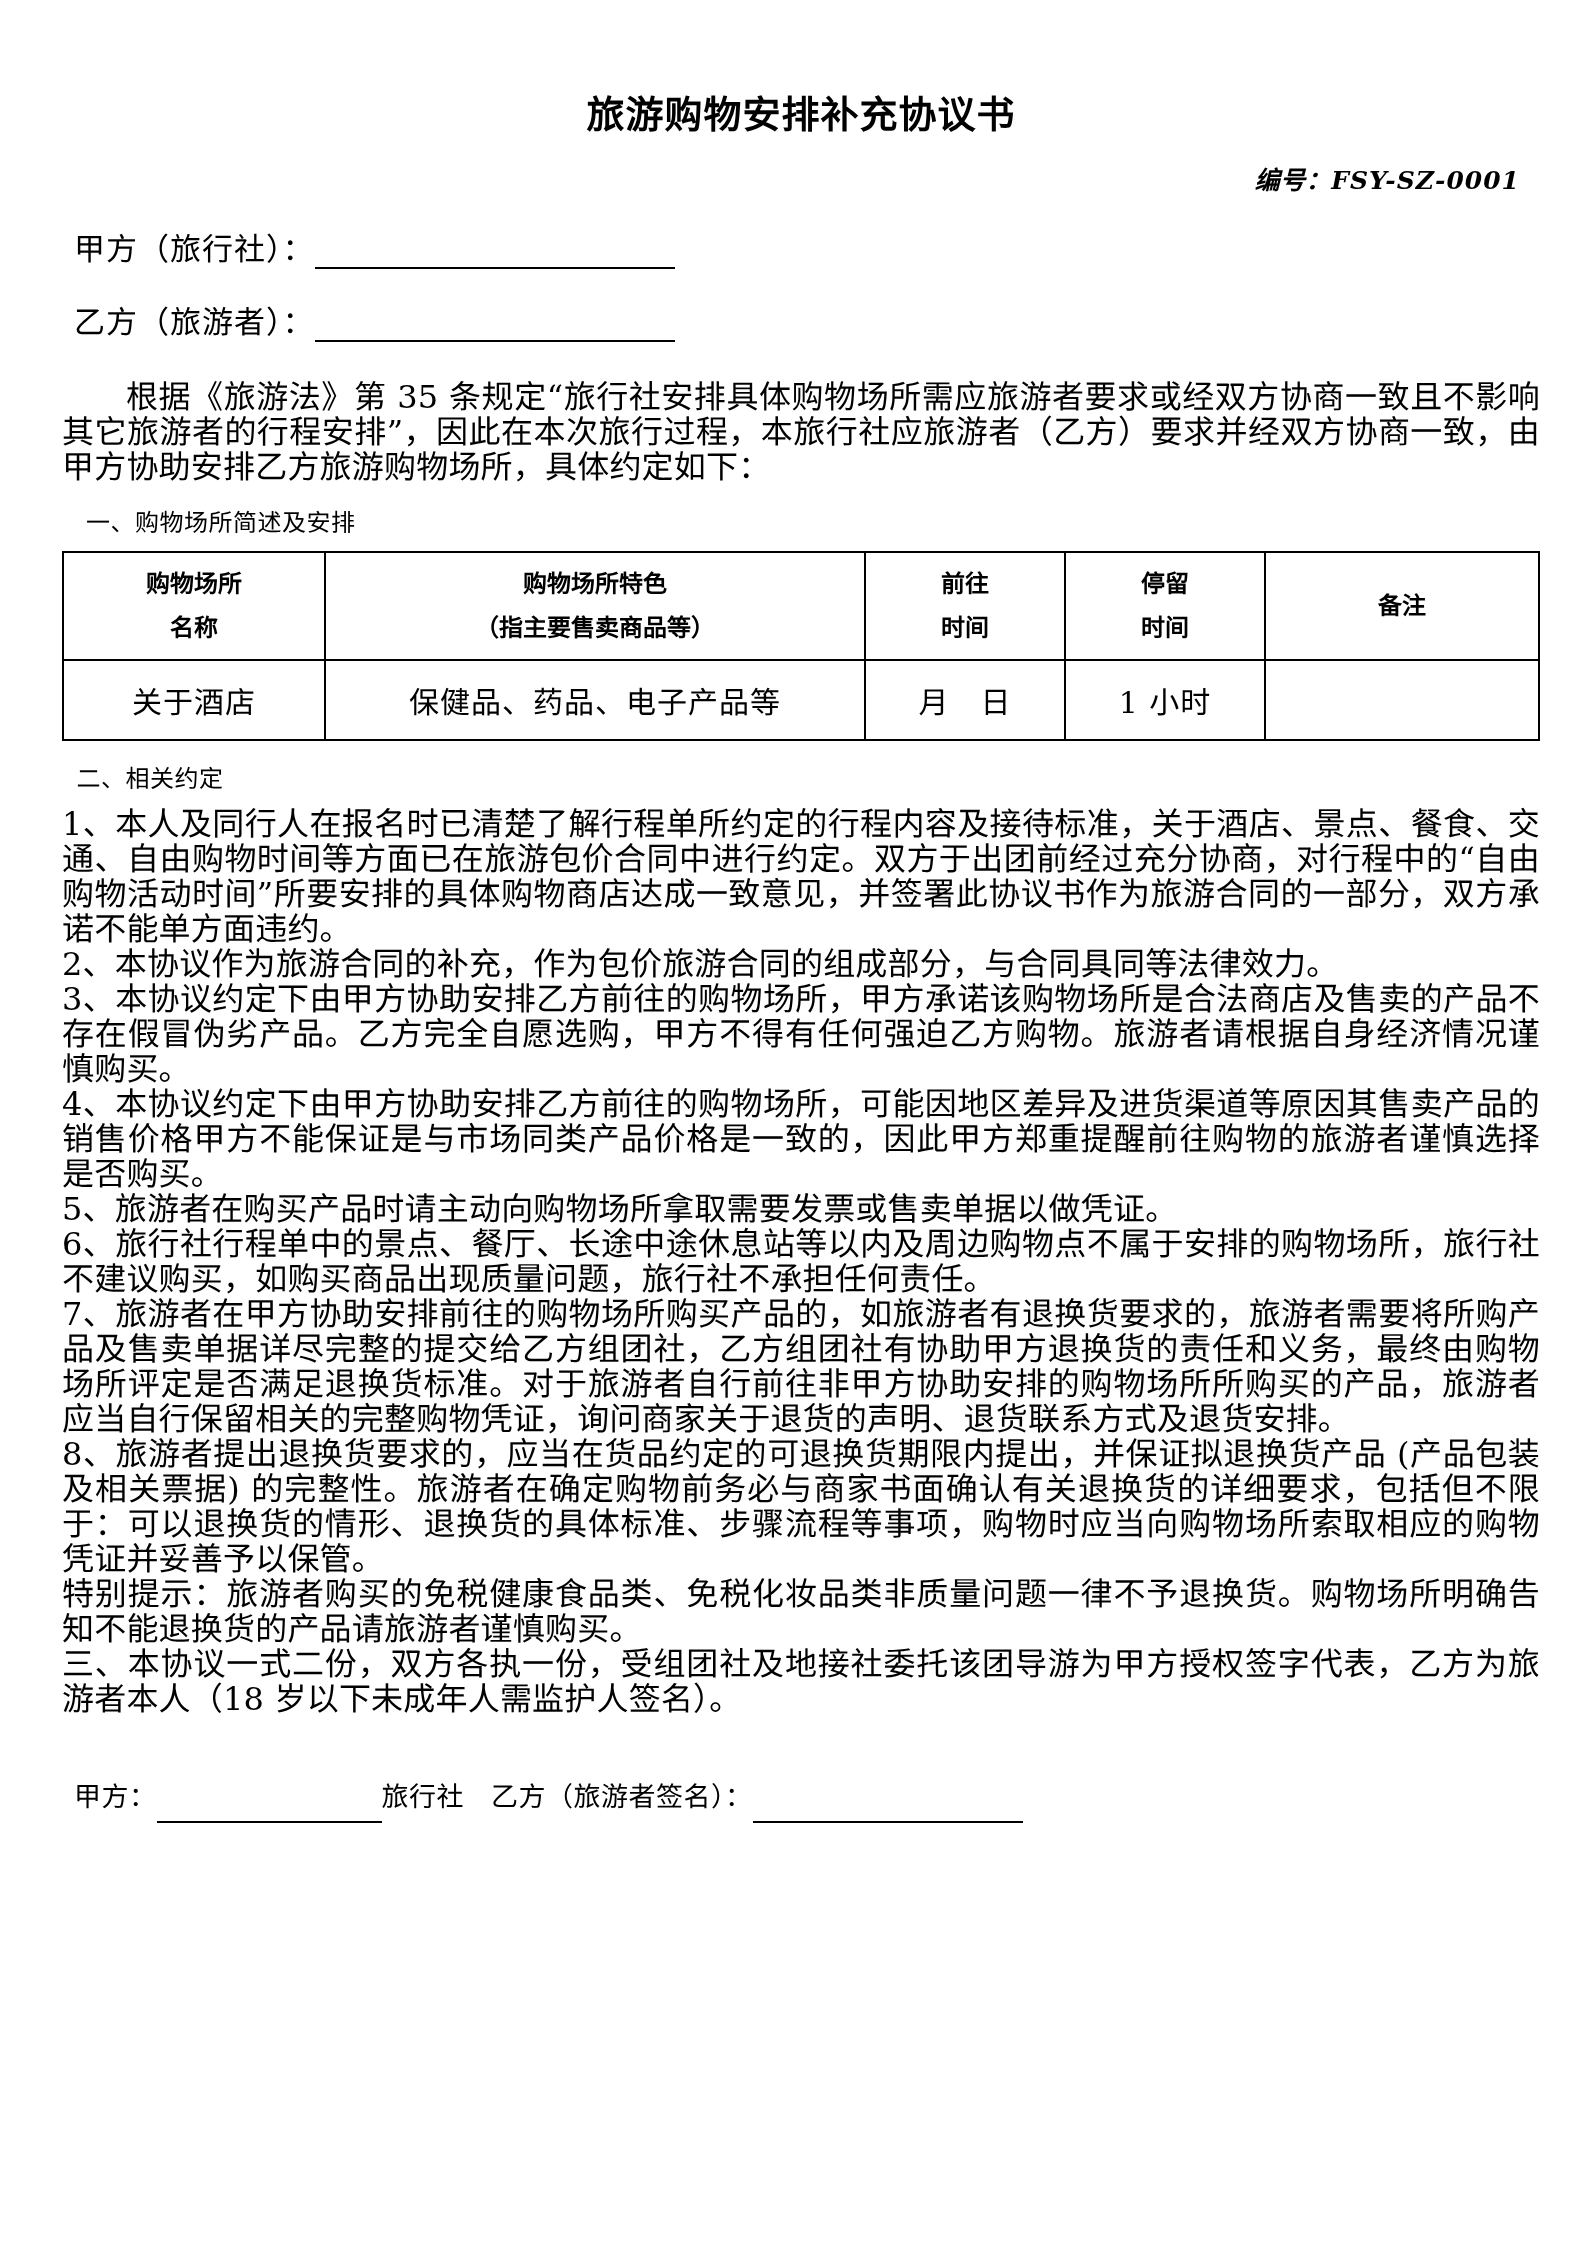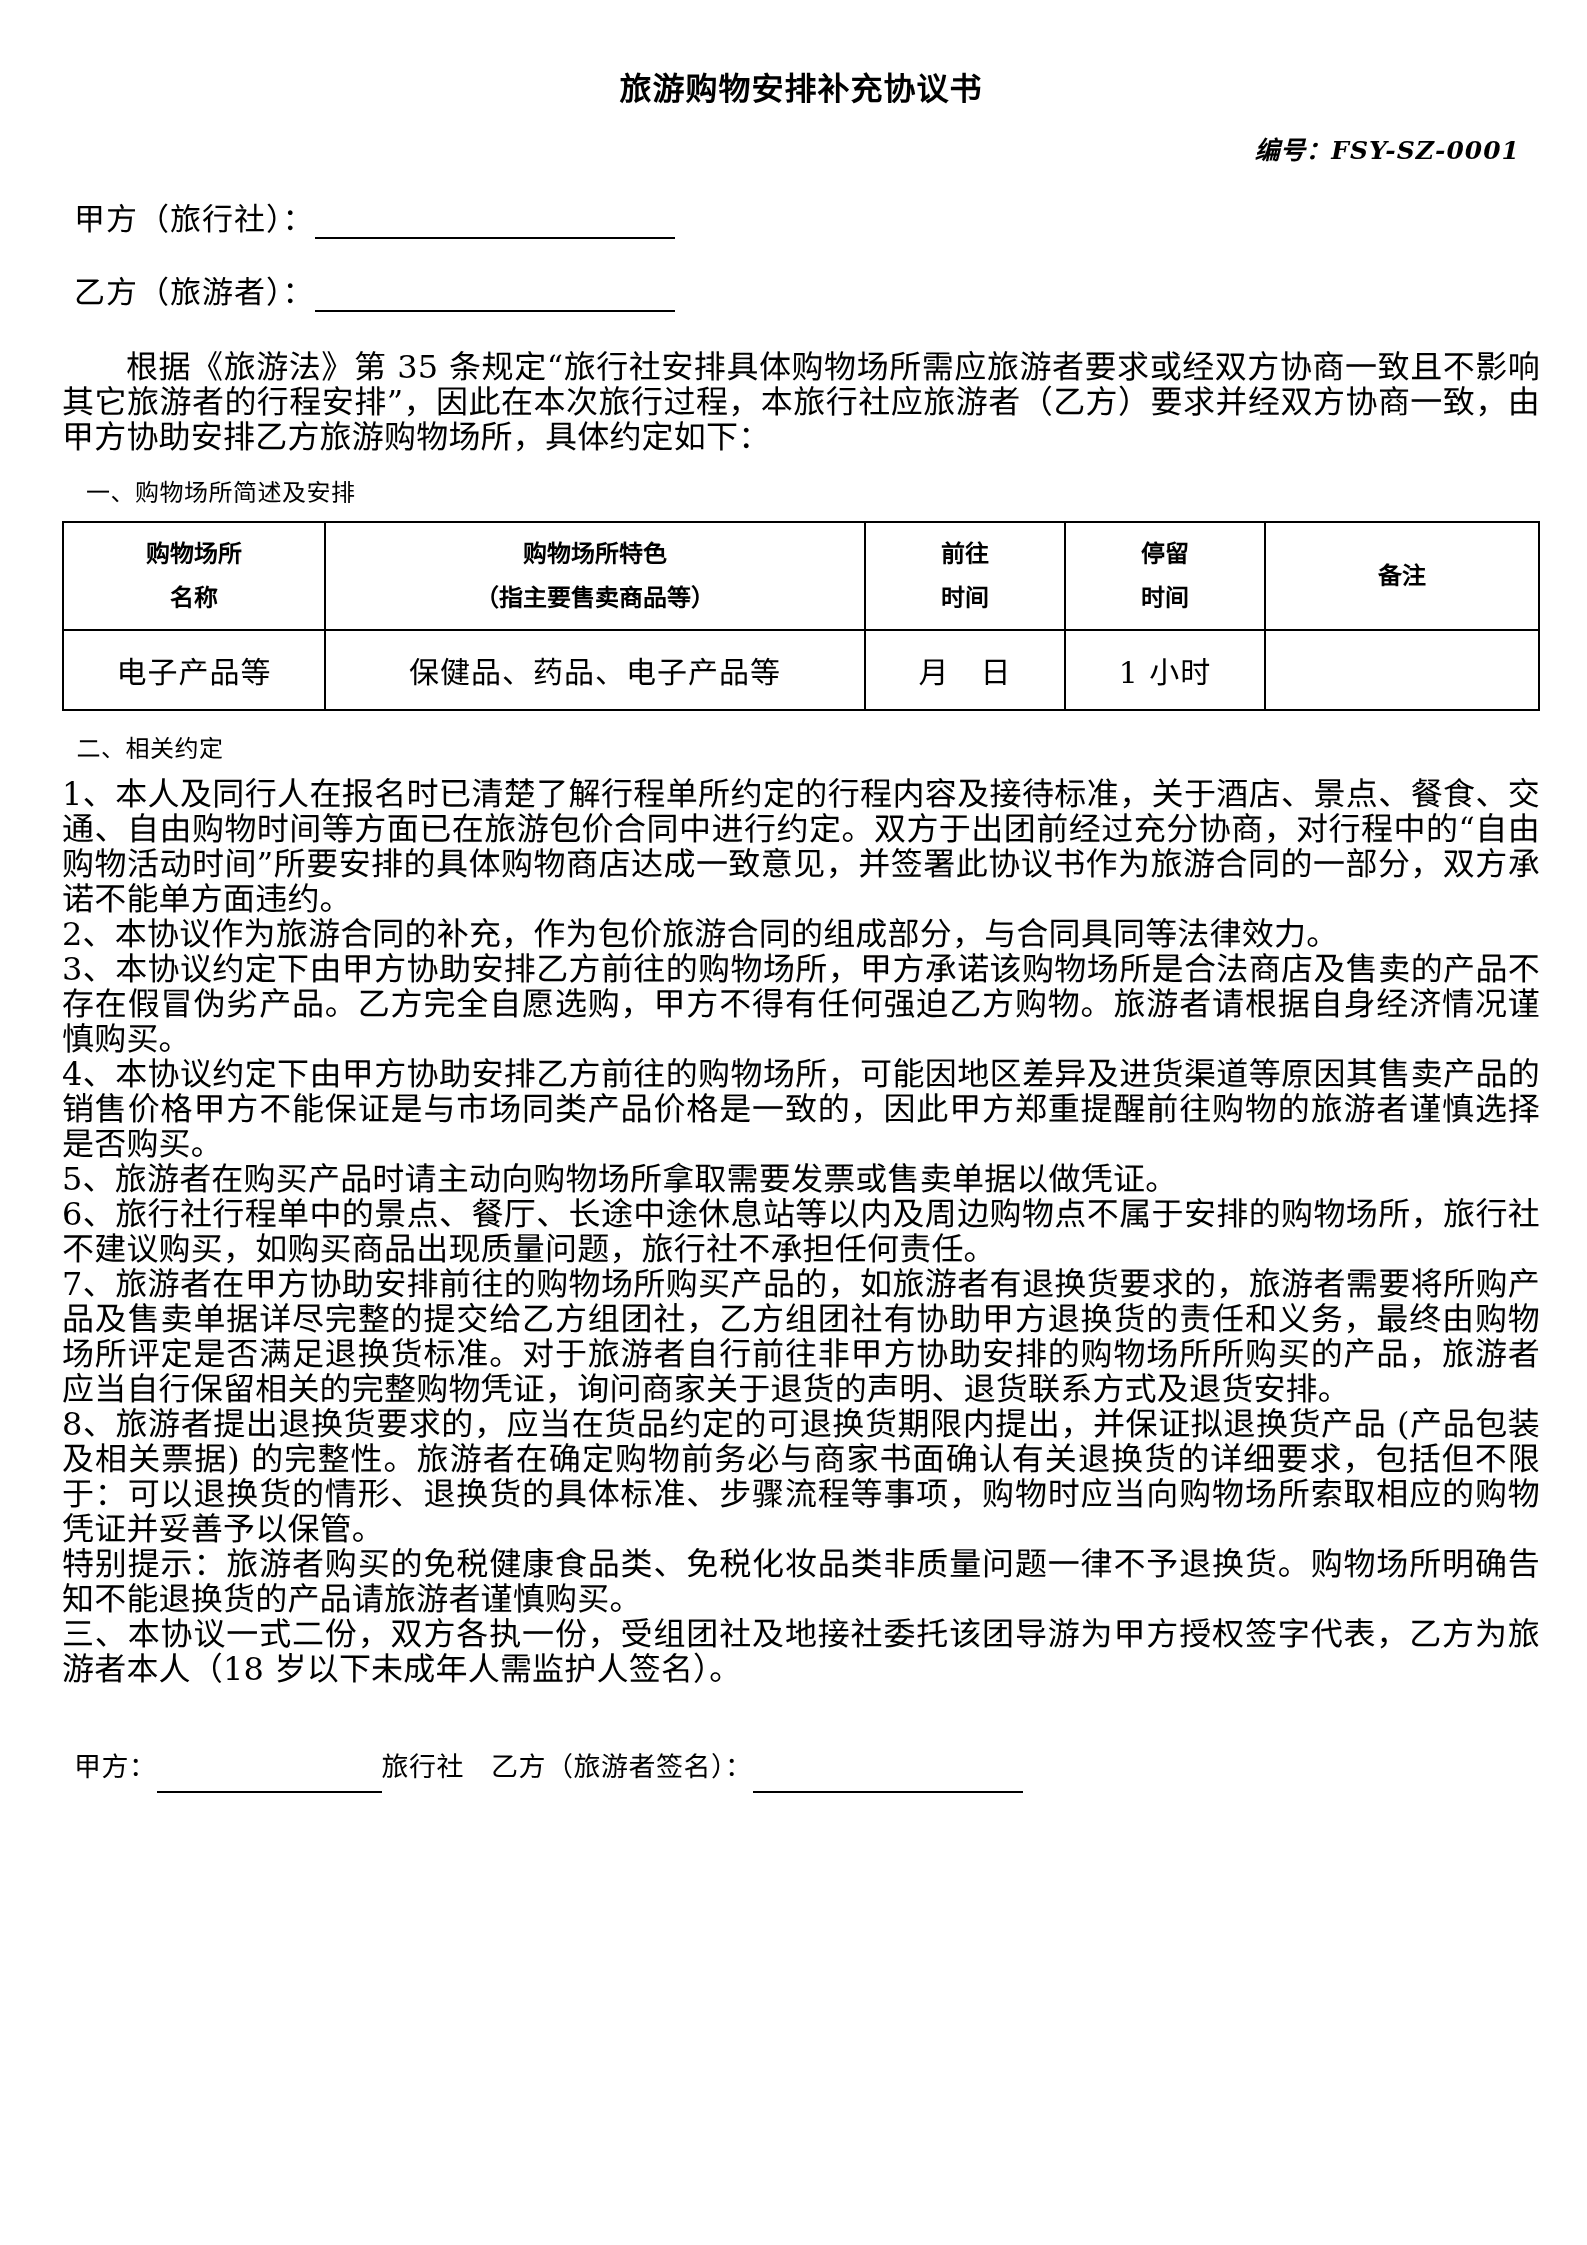--- a/index.html
+++ b/index.html
@@ -25,24 +25,24 @@
   .inner {
     position: absolute;
     left: 62px;
     top: 0;
     width: 1478px;
   }
 
   
   .doc-title {
     text-align: center;
-    font-size: 32px;
+    font-size: 38px;
     font-weight: bold;
     letter-spacing: 1px;
-    margin-top: 70px;
+    margin-top: 92px;
     line-height: 1.2;
     font-family: "DejaVu Serif", "Liberation Serif", serif;
   }
   .doc-number-row {
     text-align: right;
     margin-top: 22px;
     padding-right: 20px;
     font-size: 25px;
     font-weight: bold;
     letter-spacing: 0.5px;
@@ -195,21 +195,21 @@
             <span class="th-l1">停留</span>
             <span class="th-l2">时间</span>
           </th>
           <th>
             <span class="th-l1">备注</span>
           </th>
         </tr>
       </thead>
       <tbody>
         <tr>
-          <td class="cell-name">电子产品等</td>
+          <td class="cell-name">关于酒店</td>
           <td class="cell-feature">保健品、药品、电子产品等</td>
           <td class="cell-go">月　日</td>
           <td class="cell-stay">1 小时</td>
           <td class="cell-remark"></td>
         </tr>
       </tbody>
     </table>
 
     <div class="section-head tight">二、相关约定</div>
 

